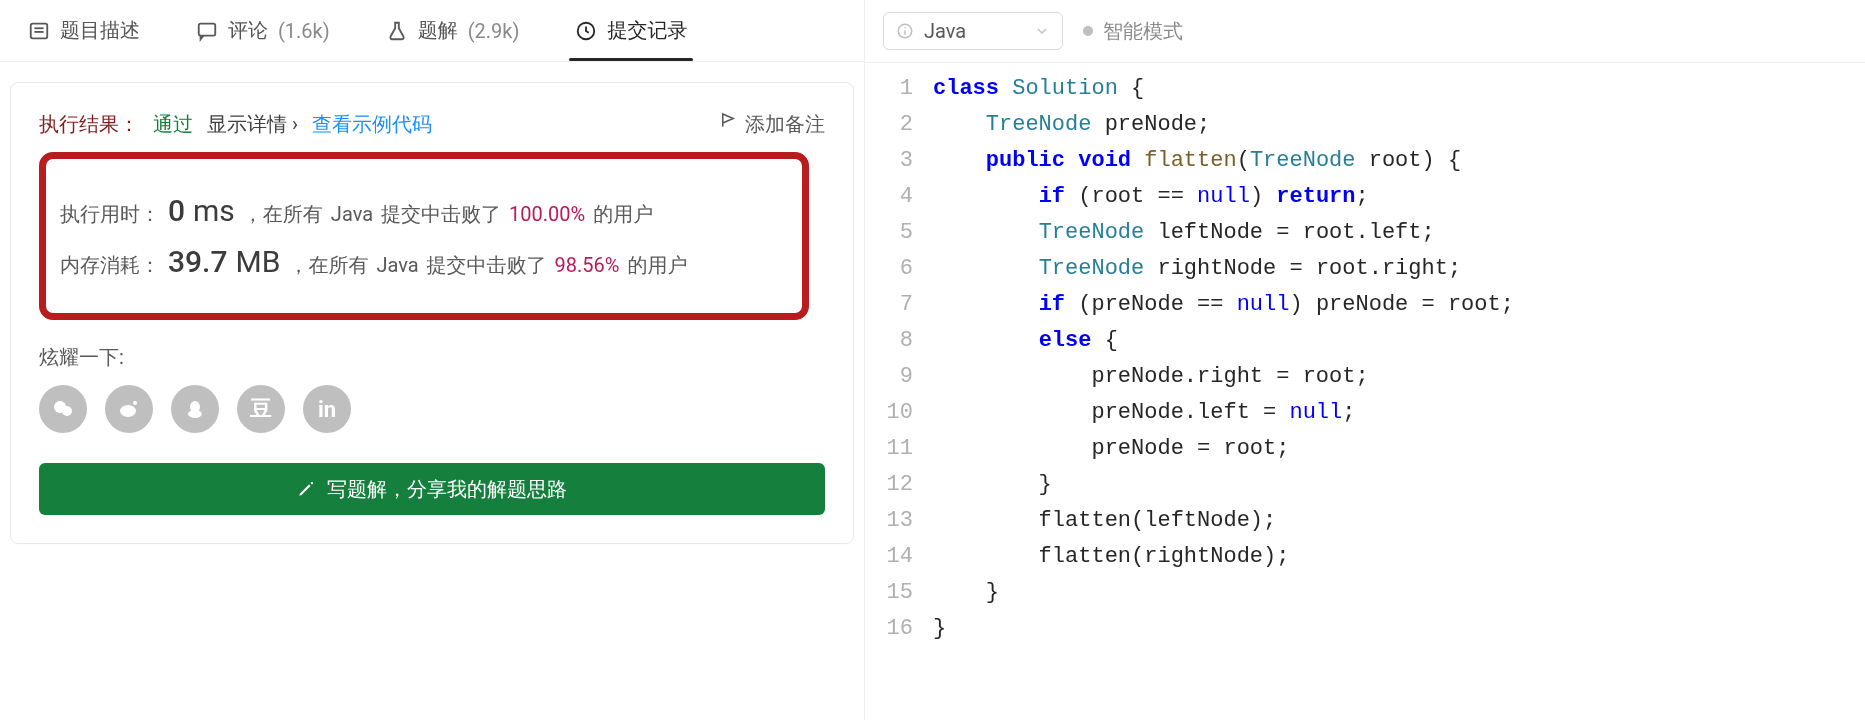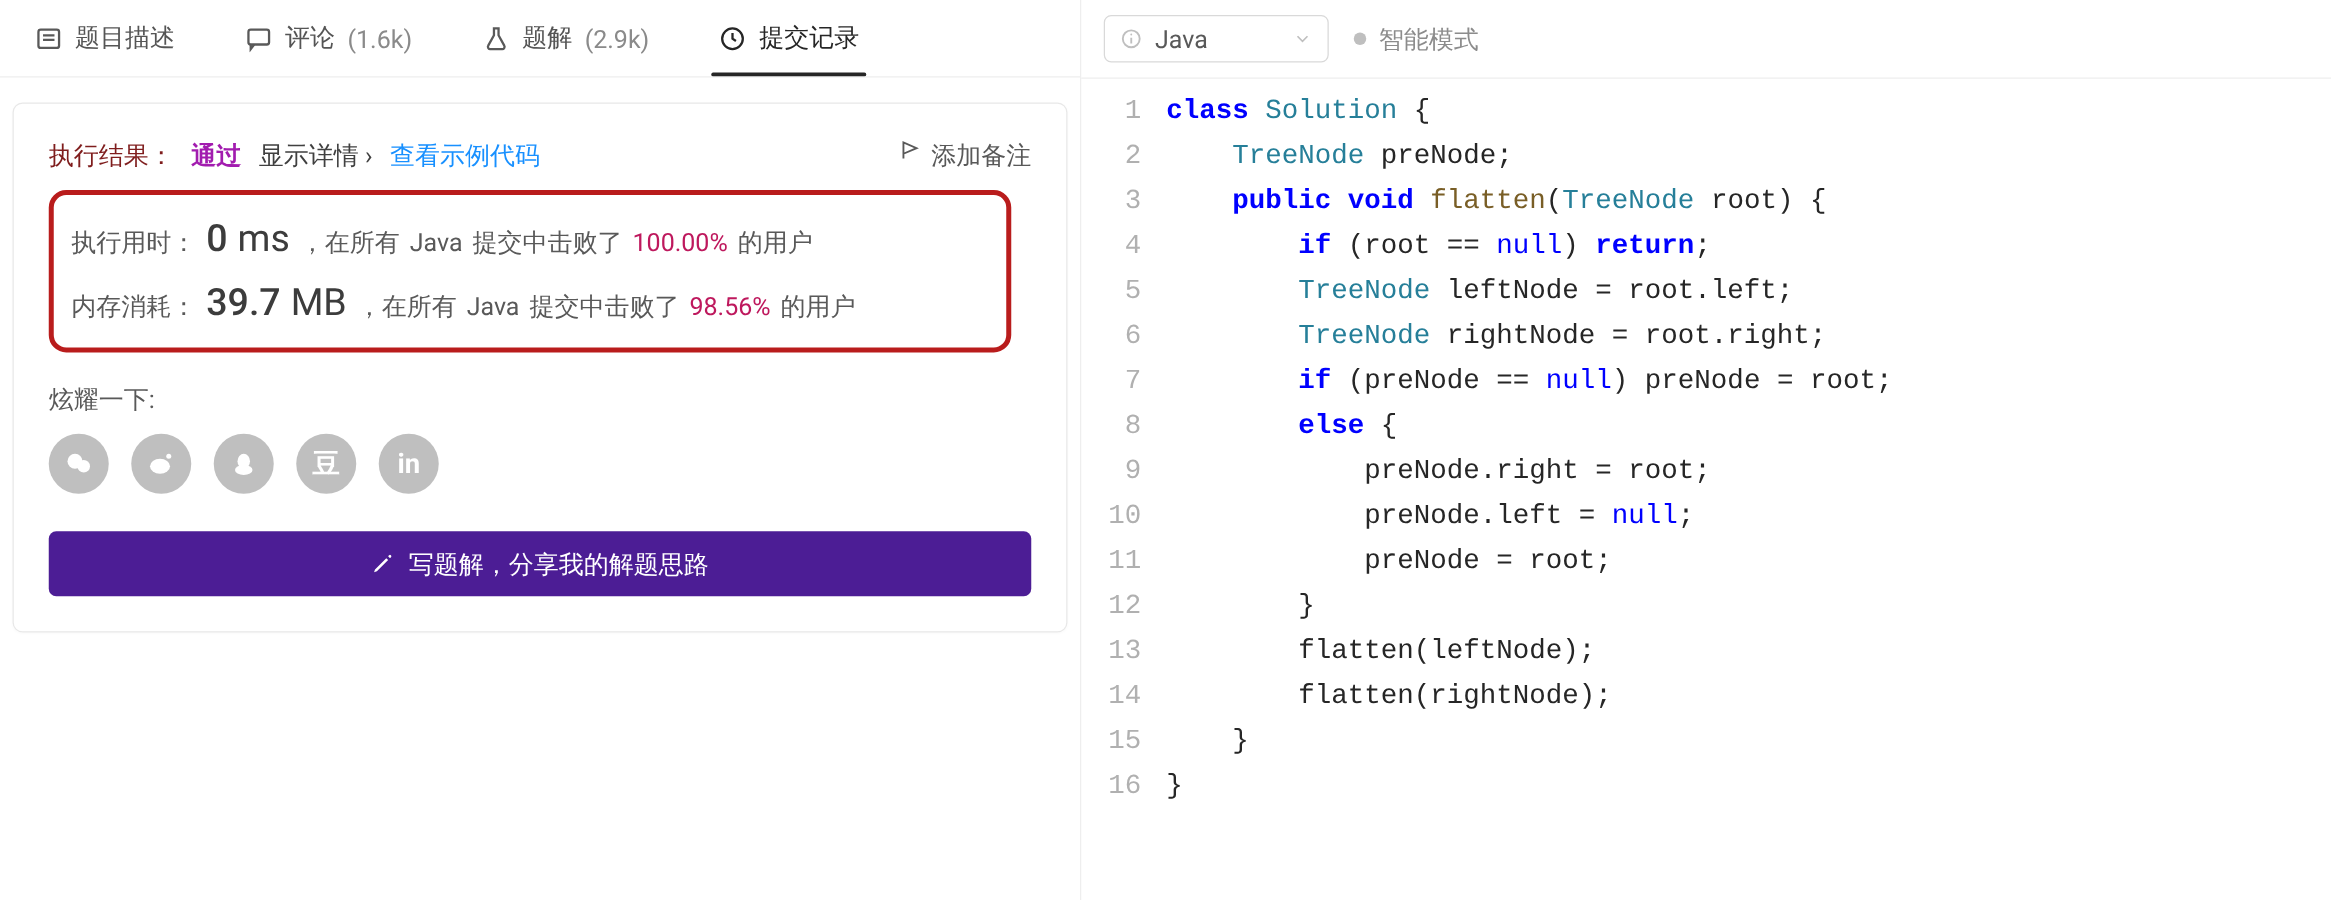--- a/index.html
+++ b/index.html
@@ -33,29 +33,29 @@
 
   
   .card-wrap { padding: 20px 10px 10px 10px; }
   .card {
     border: 1px solid #e8e8e8; border-radius: 8px;
     padding: 28px 28px 28px 28px;
     box-shadow: 0 1px 2px rgba(0,0,0,0.02);
   }
   .row { display: flex; align-items: center; gap: 14px; font-size: 20px; margin-bottom: 14px; }
   .row .label { color: #7f1d1d; text-align: center; }
-  .status-pass { color: #a21caf; font-weight: 700; }
+  .status-pass { color: #15803d; font-weight: 400; }
   .link-gray { color: #404040; cursor: pointer; }
   .link-blue { color: #1890ff; cursor: pointer; }
   .spacer { flex: 1; }
   .add-note { color: #595959; display: flex; align-items: flex-start; gap: 8px; cursor: pointer; }
 
   .highlight-box {
-    border: 4px solid #b91c1c; border-radius: 14px;
-    padding: 10px 14px; margin: 6px 16px 12px 0;
+    border: 7px solid #b91c1c; border-radius: 14px;
+    padding: 26px 14px; margin: 6px 16px 12px 0;
   }
   .stat-row { display: flex; align-items: baseline; gap: 8px; font-size: 20px; padding: 8px 0; flex-wrap: wrap; }
   .stat-row .label { color: #595959; }
   .stat-big { font-size: 30px; color: #3c3c3c; font-weight: 500; }
   .stat-unit { font-size: 30px; color: #3c3c3c; }
   .stat-pct { font-size: 20px; color: #be185d; }
   .narr { color: #595959; }
 
   .tests-row { display:flex; align-items:baseline; gap:16px; font-size:20px; margin-top:4px; }
   .tests-val { font-size: 28px; color:#595959; }
@@ -65,21 +65,21 @@
   .share-icons { display:flex; gap:18px; }
   .share-icon {
     width:48px; height:48px; border-radius:50%;
     background:#bfbfbf; color:#fff;
     display:flex; align-items:center; justify-content:center;
     font-size:22px; cursor:pointer;
   }
 
   .cta-btn {
     margin-top: 30px; width: 100%; border: none; border-radius: 6px;
-    background:#4c1d95; color:#fff; font-size:20px; height:52px;
+    background:#15803d; color:#fff; font-size:20px; height:52px;
     display:flex; align-items:center; justify-content:center; gap:12px; cursor:pointer;
   }
 
   
   .rp-header { display:flex; align-items:center; gap:20px; padding:12px 18px; border-bottom:1px solid #eee; }
   .lang-select {
     display:flex; align-items:center; gap:10px;
     border:1px solid #d9d9d9; border-radius:6px;
     padding:6px 12px; min-width:180px; cursor:pointer;
     color:#595959; font-size:20px;

